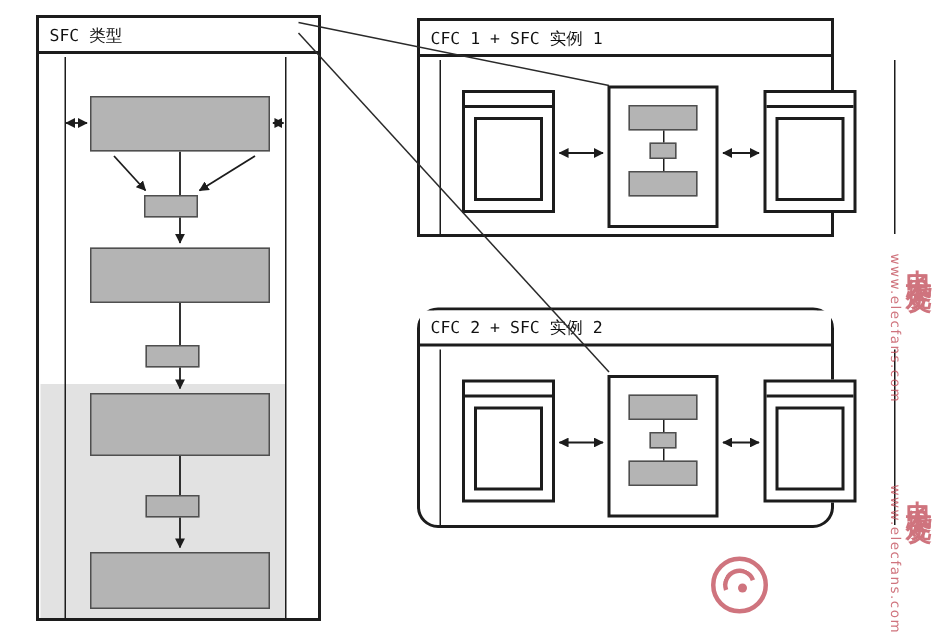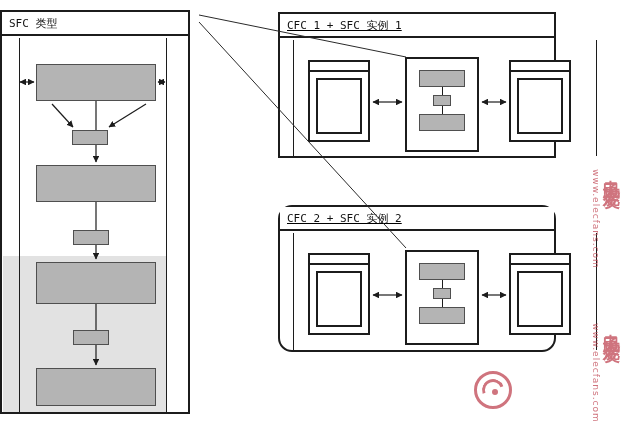--- a/index.html
+++ b/index.html
@@ -4,22 +4,22 @@
 <style>
   * { margin:0; padding:0; box-sizing:border-box; }
   html,body { background:#fff; }
   body {
     width:622px; height:425px;
     font-family:"DejaVu Sans Mono","Liberation Mono",monospace;
   }
   #canvas { position:relative; width:622px; height:425px; background:#fff; overflow:hidden; }
 
   .panel { position:absolute; border:2px solid var(--panel-border,#1c1c1c); background:#fff; z-index:1; }
-  #sfc-panel { left:0; top:10px; width:190px; height:404px; }
-  .cfc { left:278px; width:278px; height:146px;text-decoration:underline; }
+  #sfc-panel { left:24px; top:10px; width:190px; height:404px; }
+  .cfc { left:278px; width:278px; height:146px; }
   #cfc2 { height:147px; }
 
   .panel-title {
     height:24px; line-height:23px; padding-left:7px; font-size:11px; color:#111;
     border-bottom:2px solid var(--panel-border,#1c1c1c); background:#fff;
     position:relative; z-index:2; white-space:nowrap;
   }
   .panel-body { position:absolute; left:0; top:26px; right:0; bottom:0; }
 
   .rail { position:absolute; top:0; bottom:0; width:1px; background:var(--line,#1c1c1c); }

